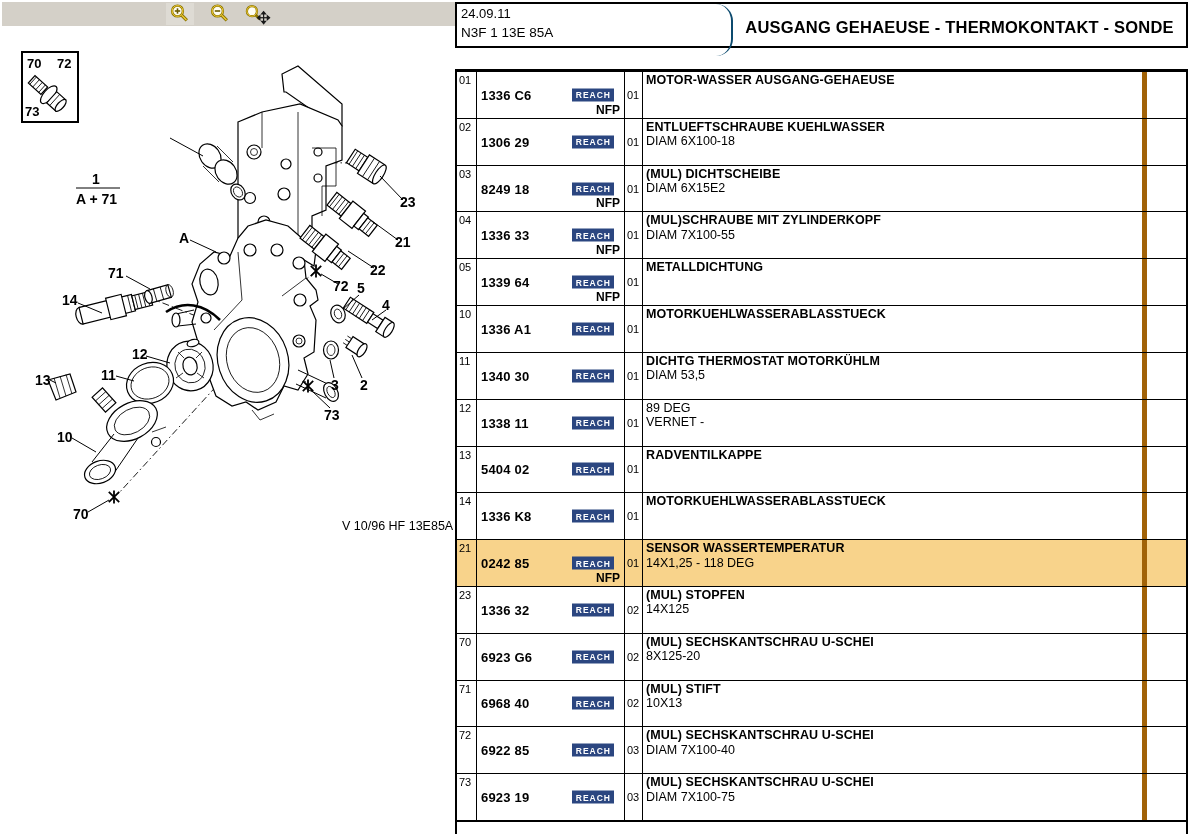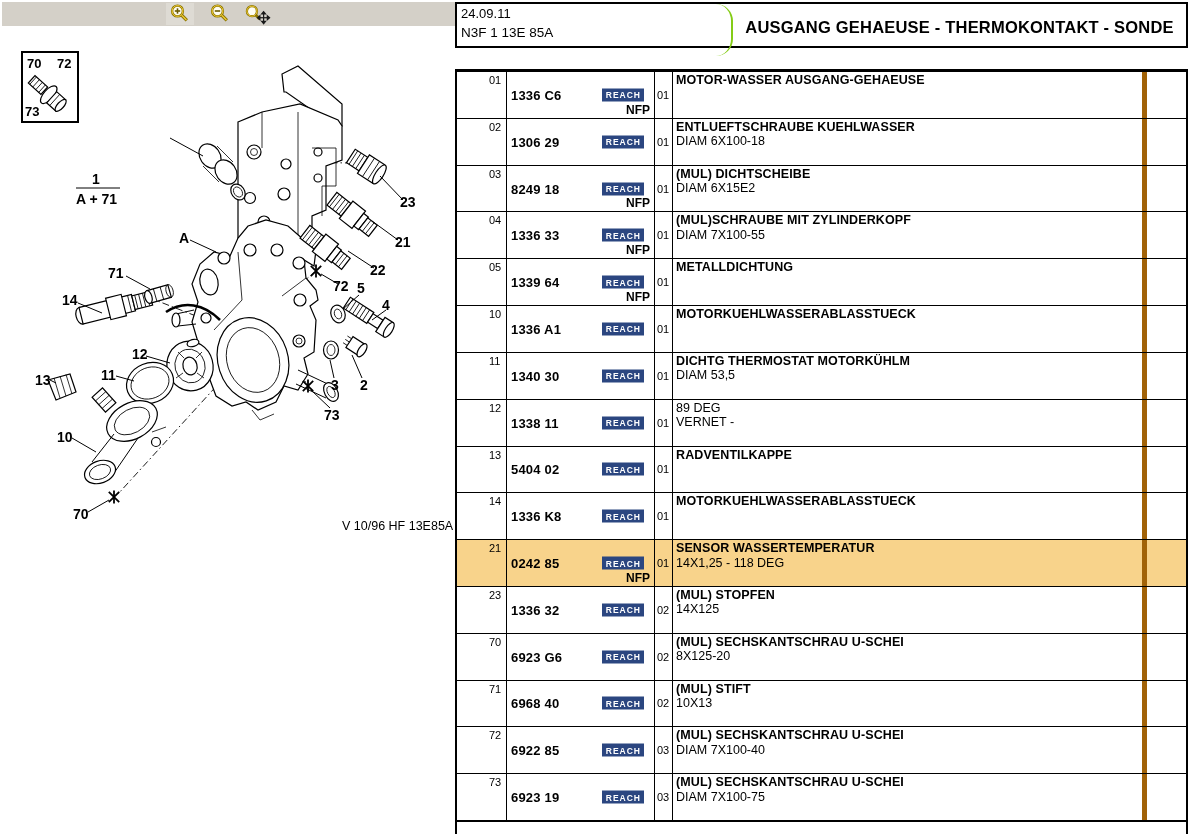--- a/index.html
+++ b/index.html
@@ -6,28 +6,28 @@
   body{
     width:1190px;height:834px;position:relative;background:#fff;overflow:hidden;
     font-family:"Liberation Sans",sans-serif;color:#000;
   }
   
   .toolbar{position:absolute;left:2px;top:2px;width:454px;height:24px;background:#d4d0c8;}
   .tb-btn{position:absolute;top:1px;width:28px;height:22px;display:flex;align-items:center;justify-content:center;cursor:pointer;background:transparent;border:none;padding:0;}
   .tb-btn.first{background:#dedbd4;}
   
   .hdr{position:absolute;left:455px;top:2px;width:733px;height:46px;border:2px solid #000;box-sizing:border-box;display:grid;grid-template-columns:276px 1fr;background:#fff;}
-  .hdr-left{border-right:2px solid #84cc16;padding:2px 0 16px 4px;border-radius:17px;}
+  .hdr-left{border-right:2px solid #0c4a6e;padding:2px 0 16px 4px;border-radius:17px;}
   .hdr-date{font-size:13px;line-height:15px;}
   .hdr-code{font-size:13.5px;line-height:15px;margin-top:4px;}
   .hdr-code b{font-weight:400;}
   .hdr-title{font-weight:700;font-size:16.5px;letter-spacing:.2px;text-align:center;padding-top:14px;}
   
   .ptable{position:absolute;left:455px;top:69px;width:733px;height:753px;border:2px solid #000;border-top-width:3px;box-sizing:border-box;display:flex;flex-direction:column;background:#fff;}
-  .trow{flex:1 1 0;min-height:0;display:grid;grid-template-columns:20px 148px 18px 1fr 39px;border-bottom:1px solid #000;background:#fff;padding-left:30px;}
+  .trow{flex:1 1 0;min-height:0;display:grid;grid-template-columns:20px 148px 18px 1fr 39px;border-bottom:1px solid #000;background:#fff;}
   .trow:last-child{border-bottom:none;}
   .trow.hl{background:#F8D38B;}
   .c-ref{border-right:1px solid #000;font-size:11px;padding:2px 0 0 2px;}
   .c-part{border-right:1px solid #000;position:relative;}
   .c-qty{border-right:1px solid #000;font-size:11px;display:flex;align-items:center;padding-left:2px;}
   .c-desc{border-right:5px solid #a16207;padding:1px 0 0 3px;font-size:12.5px;line-height:14.5px;}
   .c-end{}
   .d1{font-weight:700;letter-spacing:.1px;}
   .pn{position:absolute;left:4px;top:50%;transform:translateY(-50%);font-weight:700;font-size:13px;letter-spacing:.2px;white-space:nowrap;}
   .reach{position:absolute;right:10px;top:50%;transform:translateY(-50%);background:#2b4680;color:#fff;font-size:8.5px;font-weight:700;letter-spacing:1px;padding:2.5px 3px 2px 4px;line-height:1;cursor:pointer;}

